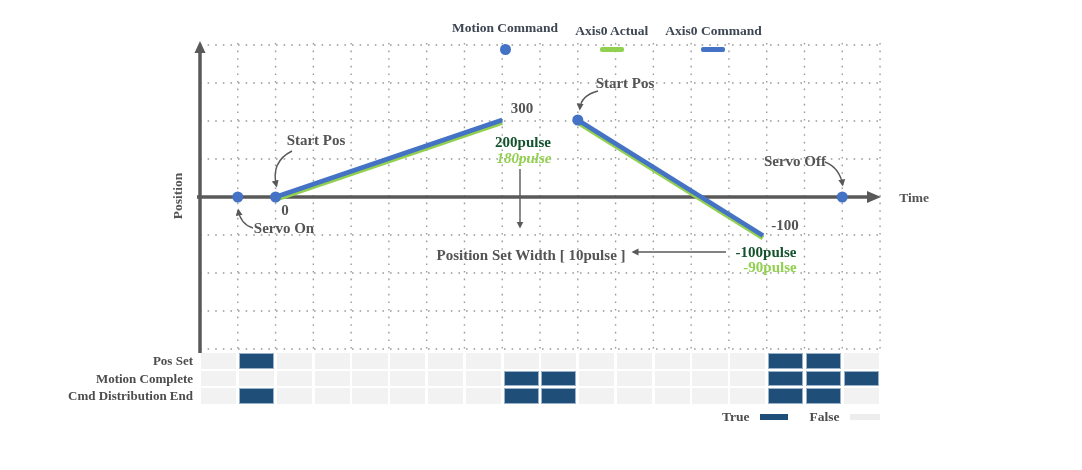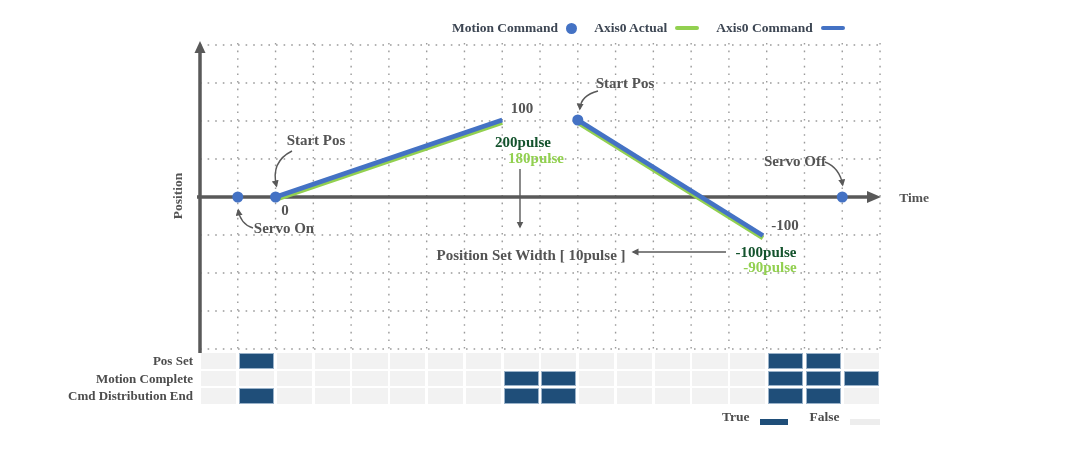--- a/index.html
+++ b/index.html
@@ -2,49 +2,49 @@
 <html><head>
 <meta charset="utf-8">
 <style>
   html,body{margin:0;padding:0;background:#fff;}
   #stage{position:relative;width:1082px;height:470px;background:#fff;overflow:hidden;
          font-family:"Liberation Serif", serif;font-weight:bold;color:#545454;}
   #chart-svg{position:absolute;left:0;top:0;}
   
   .legend{position:absolute;left:452px;top:20px;display:flex;align-items:center;gap:17px;
           font-size:13.5px;color:#3d4653;}
-  .legend-item{display:flex;align-items:center;gap:8px;}
+  .legend-item{display:flex;align-items:center;gap:8px;flex-direction:column;}
   .sw-dot{width:11px;height:11px;border-radius:50%;background:#4472c4;display:inline-block;}
   .sw-line{width:24px;height:4.5px;border-radius:2px;display:inline-block;}
   .sw-green{background:#92d050;} .sw-blue{background:#4472c4;}
   
   .ann{position:absolute;transform:translate(-50%,-50%);white-space:nowrap;font-size:15px;color:#545454;}
   .ann.blue{color:#14532d;} .ann.green{color:#92d050;}
   #ann-start-pos-1{left:316px;top:140px;}
   #ann-servo-on{left:284px;top:228px;}
   #ann-zero{left:285px;top:210px;}
   #ann-200{left:522px;top:108px;}
   #ann-200pulse{left:523px;top:142px;}
-  #ann-180pulse{left:536px;top:158px;}
+  #ann-180pulse{left:524px;top:158px;font-style:italic;}
   #ann-pos-set-width{left:531px;top:255px;}
   #ann-start-pos-2{left:625px;top:83px;}
   #ann-m100{left:785px;top:225px;}
   #ann-m100pulse{left:766px;top:252px;}
   #ann-m90pulse{left:770px;top:267px;}
   #ann-servo-off{left:795px;top:161px;}
   #ann-time{left:914px;top:198px;font-size:13.5px;}
   #ann-position{left:178px;top:196px;transform:translate(-50%,-50%) rotate(-90deg);font-size:13.5px;}
   
   .t-label{position:absolute;right:889px;width:200px;text-align:right;font-size:13px;
            line-height:15.6px;color:#4d4d4d;white-space:nowrap;}
   #t-label-0{top:353px;} #t-label-1{top:370.6px;} #t-label-2{top:388.2px;}
   .t-cell{position:absolute;height:15.6px;background:#f2f2f2;box-sizing:border-box;}
   .t-cell.on{background:#1f4e79;border:1px solid #9ab2c9;}
   
-  .bool-legend{position:absolute;left:722px;top:409px;display:flex;align-items:flex-end;gap:10px;
+  .bool-legend{position:absolute;left:722px;top:409px;display:flex;align-items:center;gap:10px;
                font-size:13.5px;color:#4d4d4d;}
   .bl-true{width:28px;height:6px;background:#1f4e79;display:inline-block;margin-right:12px;}
   .bl-false{width:30px;height:6px;background:#ededed;display:inline-block;}
 </style>
 </head>
 <body>
 
 <div id="stage">
 
   <svg id="chart-svg" width="1082" height="470" viewBox="0 0 1082 470">
@@ -110,21 +110,21 @@
     </div>
     <div class="legend-item">
       <span>Axis0 Command</span>
       <span class="sw-line sw-blue"></span>
     </div>
   </div>
 
   <div class="ann" id="ann-start-pos-1">Start Pos</div>
   <div class="ann" id="ann-servo-on">Servo On</div>
   <div class="ann" id="ann-zero">0</div>
-  <div class="ann" id="ann-200">100</div>
+  <div class="ann" id="ann-200">300</div>
   <div class="ann blue" id="ann-200pulse">200pulse</div>
   <div class="ann green" id="ann-180pulse">180pulse</div>
   <div class="ann" id="ann-pos-set-width">Position Set Width [ 10pulse ]</div>
   <div class="ann" id="ann-start-pos-2">Start Pos</div>
   <div class="ann" id="ann-m100">-100</div>
   <div class="ann blue" id="ann-m100pulse">-100pulse</div>
   <div class="ann green" id="ann-m90pulse">-90pulse</div>
   <div class="ann" id="ann-servo-off">Servo Off</div>
   <div class="ann" id="ann-time">Time</div>
   <div class="ann" id="ann-position">Position</div>

